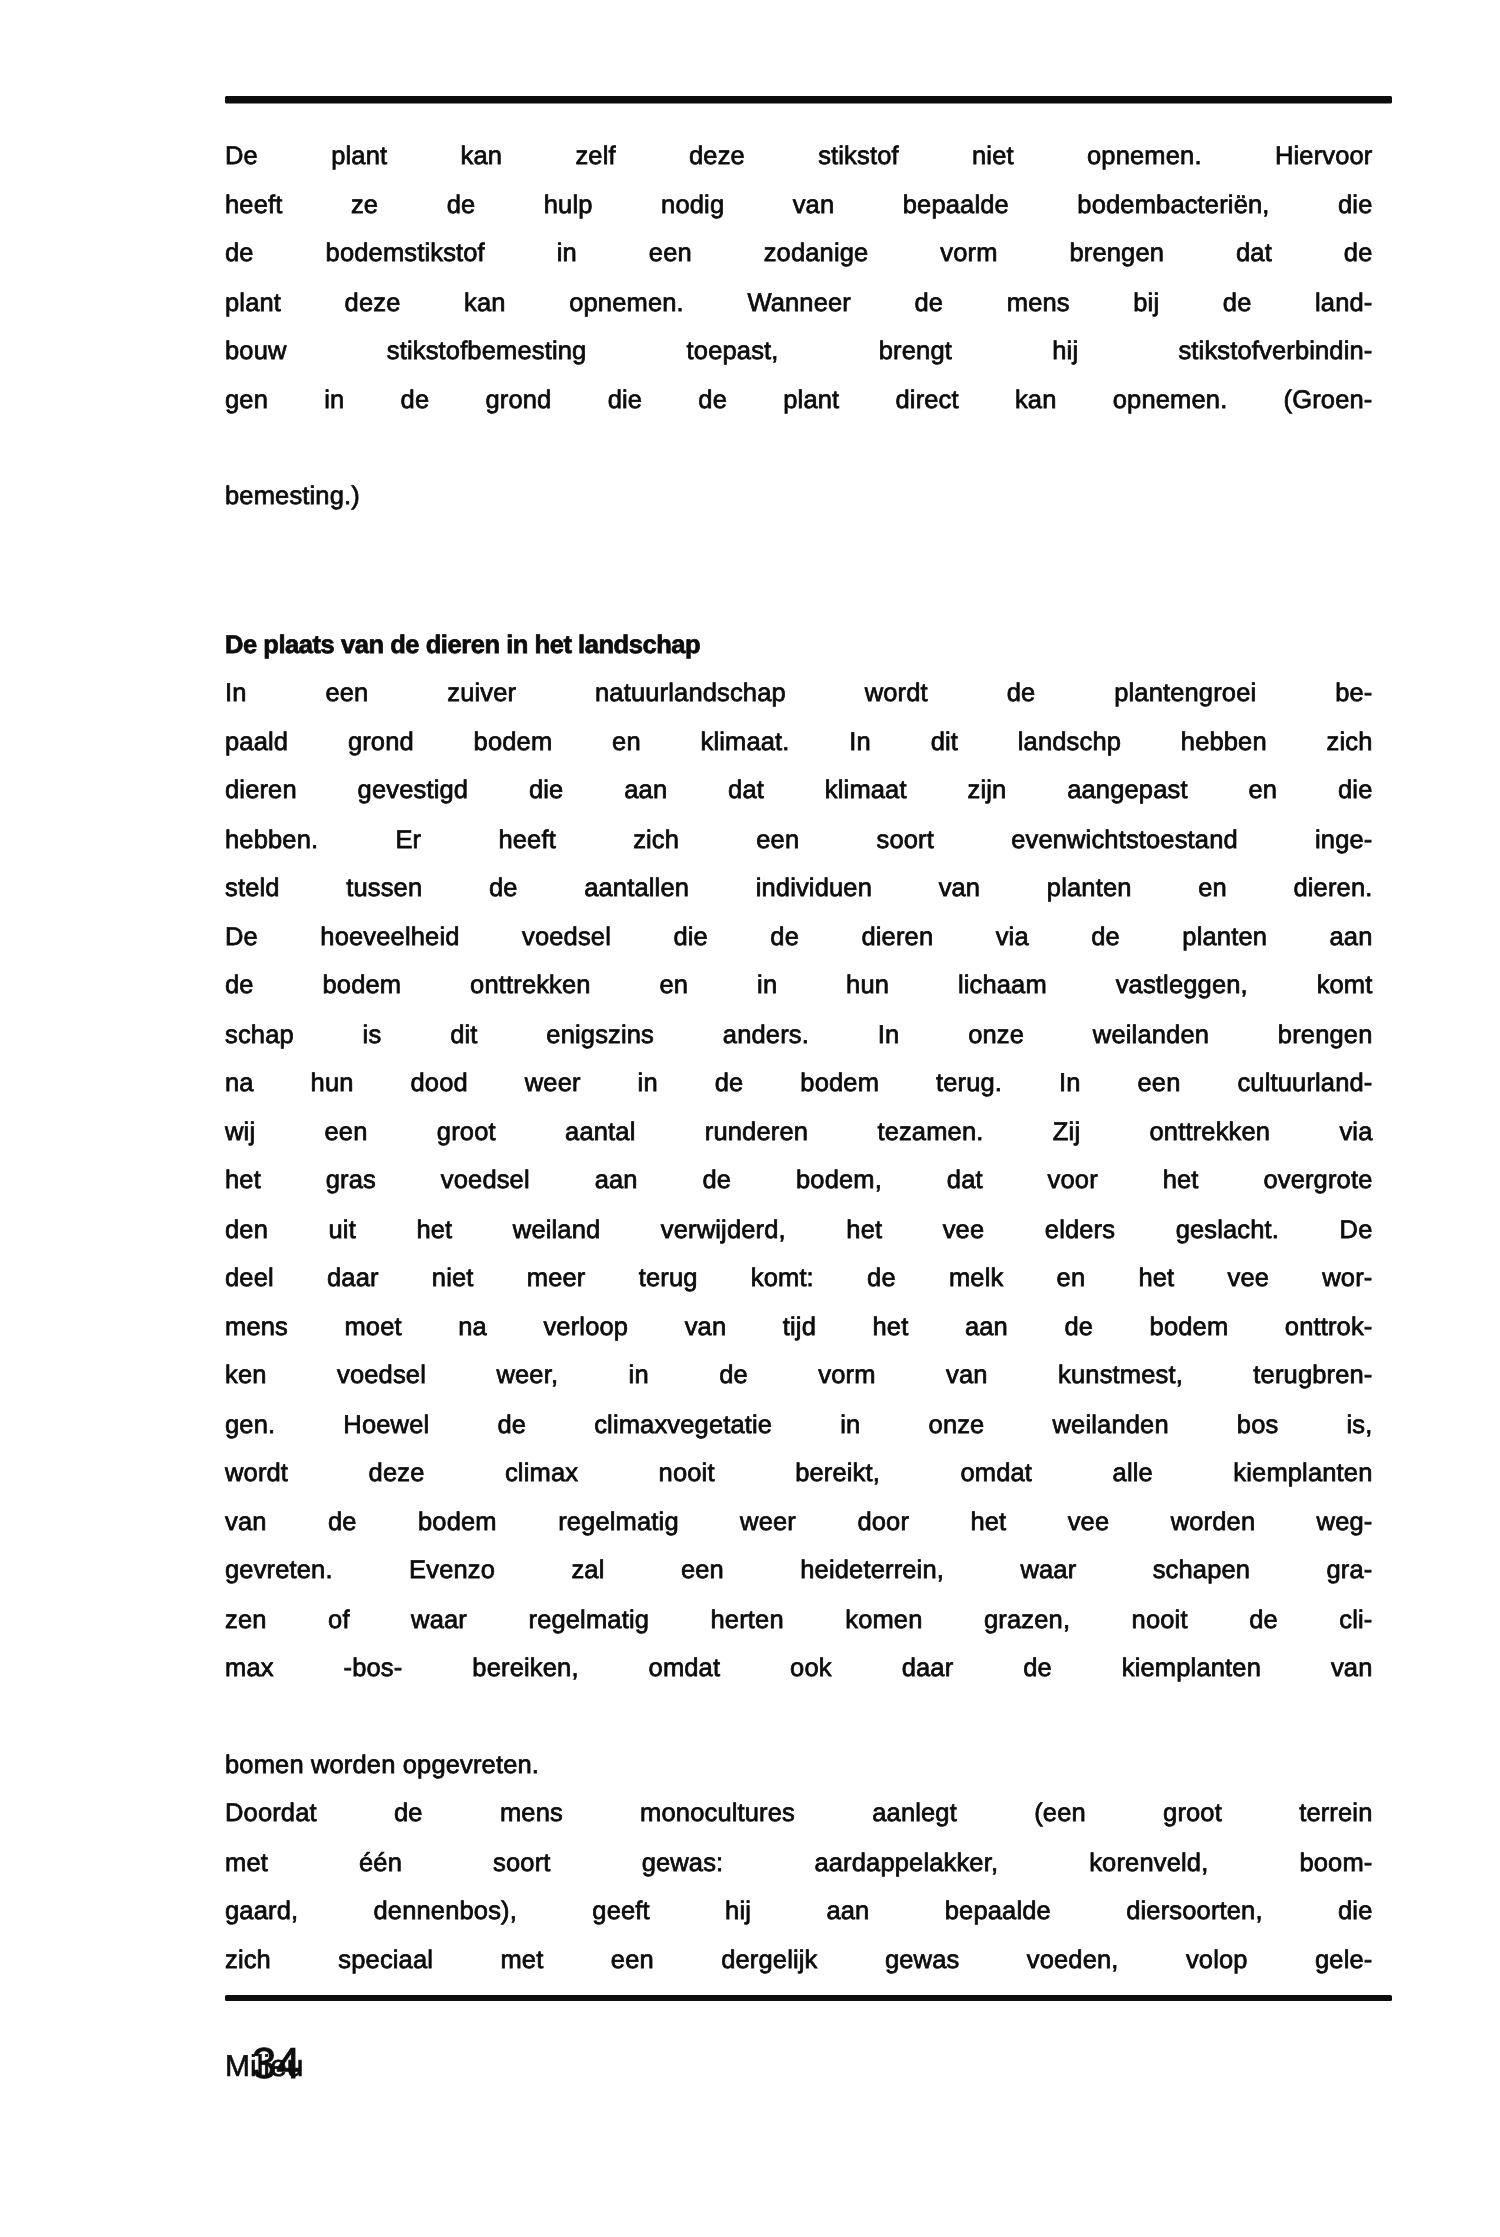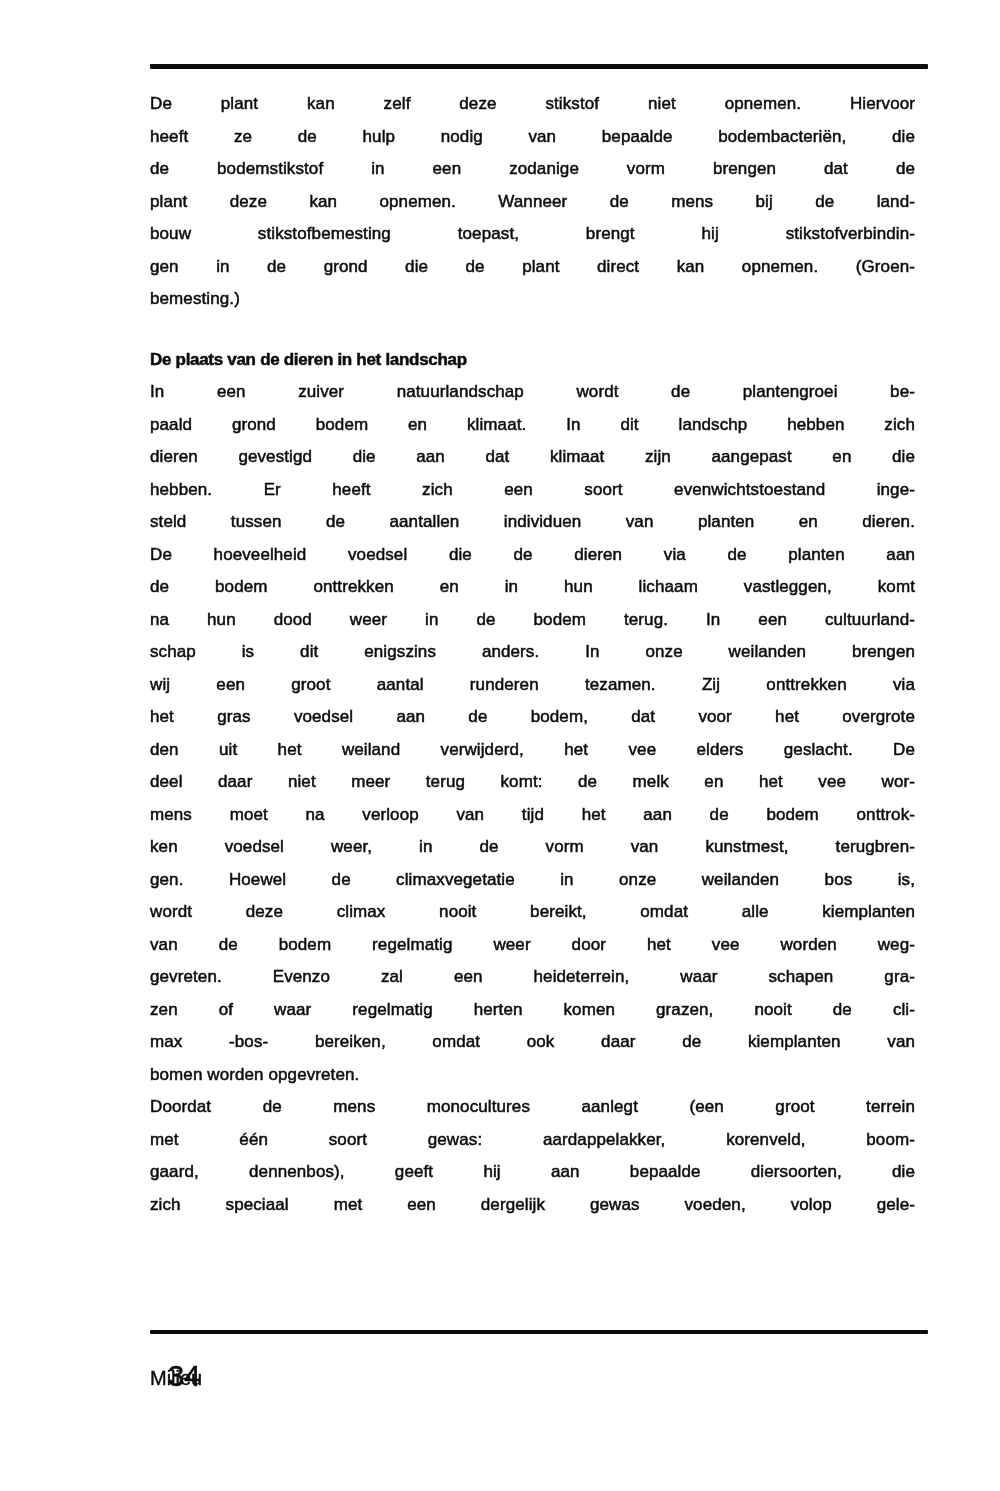--- a/index.html
+++ b/index.html
@@ -40,25 +40,26 @@
     letter-spacing: 0.1px;
     -webkit-text-stroke: 0.5px #0c0c0c;
   }
   .para .tline {
     text-align: justify;
     text-align-last: justify;
     white-space: normal;
   }
   .para .tline.lastline {
     text-align-last: left;
+    margin-top: 32px;
   }
   .heading {
     font-weight: 700;
     letter-spacing: -0.3px;
-    margin-top: 28px;
+    margin-top: 66px;
   }
   .footer-pagenum {
     position: absolute;
     left: 150px;
     top: 1360px;
     font-size: 29px;
     line-height: 32px;
     margin-left: 18px;
     -webkit-text-stroke: 0.6px #0c0c0c;
   }
@@ -94,22 +95,22 @@
     <div class="heading">De plaats van de dieren in het landschap</div>
 
     <div class="para">
         <div class="tline">In een zuiver natuurlandschap wordt de plantengroei be-</div>
         <div class="tline">paald grond bodem en klimaat. In dit landschp hebben zich</div>
         <div class="tline">dieren gevestigd die aan dat klimaat zijn aangepast en die</div>
         <div class="tline">hebben. Er heeft zich een soort evenwichtstoestand inge-</div>
         <div class="tline">steld tussen de aantallen individuen van planten en dieren.</div>
         <div class="tline">De hoeveelheid voedsel die de dieren via de planten aan</div>
         <div class="tline">de bodem onttrekken en in hun lichaam vastleggen, komt</div>
+        <div class="tline">schap is dit enigszins anders. In onze weilanden brengen</div>
         <div class="tline">na hun dood weer in de bodem terug. In een cultuurland-</div>
-        <div class="tline">schap is dit enigszins anders. In onze weilanden brengen</div>
         <div class="tline">wij een groot aantal runderen tezamen. Zij onttrekken via</div>
         <div class="tline">het gras voedsel aan de bodem, dat voor het overgrote</div>
         <div class="tline">den uit het weiland verwijderd, het vee elders geslacht. De</div>
         <div class="tline">deel daar niet meer terug komt: de melk en het vee wor-</div>
         <div class="tline">mens moet na verloop van tijd het aan de bodem onttrok-</div>
         <div class="tline">ken voedsel weer, in de vorm van kunstmest, terugbren-</div>
         <div class="tline">gen. Hoewel de climaxvegetatie in onze weilanden bos is,</div>
         <div class="tline">wordt deze climax nooit bereikt, omdat alle kiemplanten</div>
         <div class="tline">van de bodem regelmatig weer door het vee worden weg-</div>
         <div class="tline">gevreten. Evenzo zal een heideterrein, waar schapen gra-</div>

